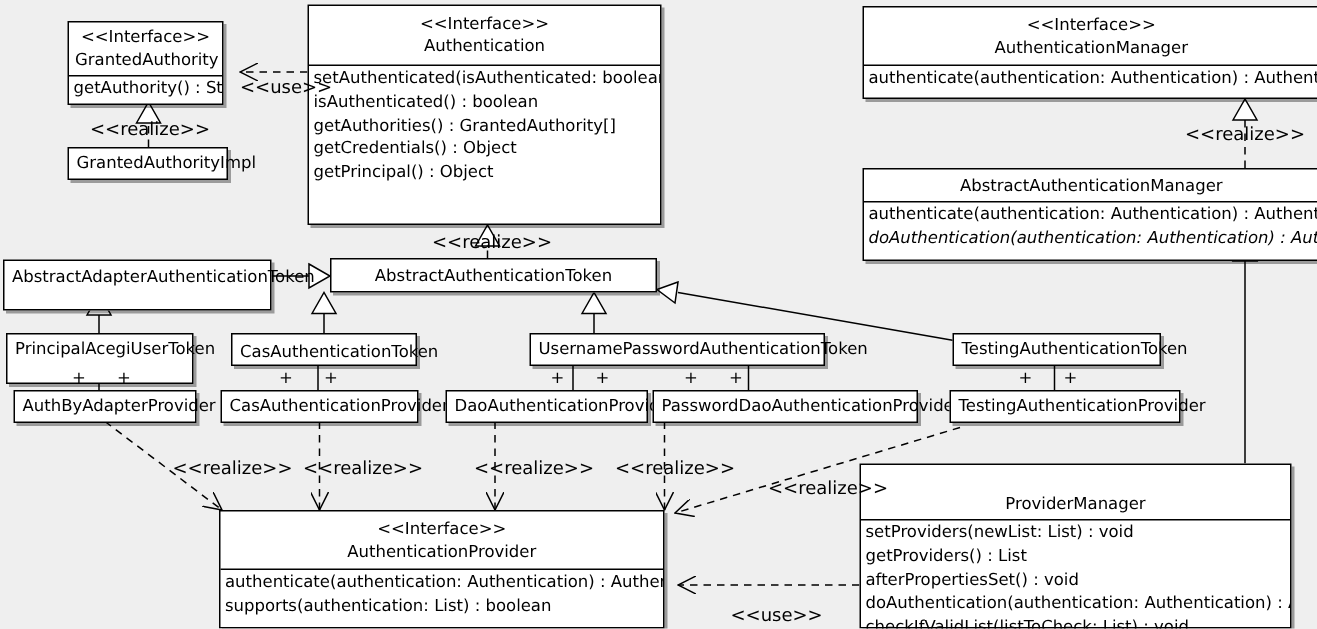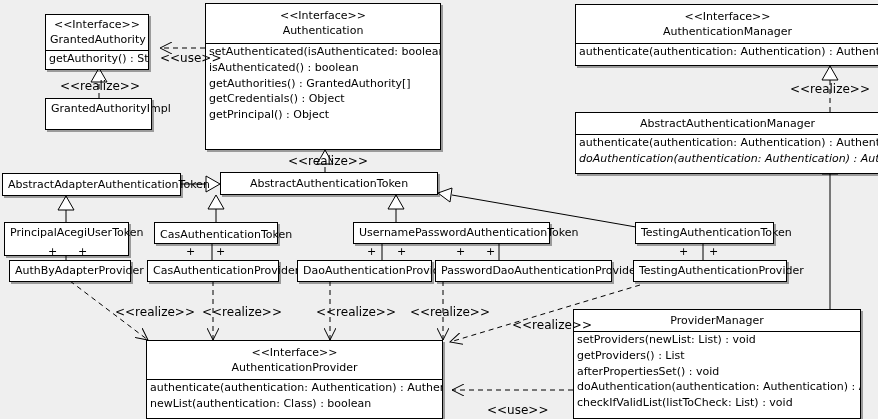--- a/index.html
+++ b/index.html
@@ -158,21 +158,21 @@
     <div class="hdr">
       <span class="stereo">&lt;&lt;Interface&gt;&gt;</span>
       <span class="cname">GrantedAuthority</span>
     </div>
     <div class="sep"></div>
     <div class="members">
       <span class="m">getAuthority() : String</span>
     </div>
   </div>
 
-  <div class="uml simple" style="left:45px;top:98px;width:107px;height:32px;">
+  <div class="uml simple" style="left:45px;top:98px;width:107px;height:22px;">
     <div class="hdr" style="padding-top:2px;">
       <span class="cname">GrantedAuthorityImpl</span>
     </div>
   </div>
 
   <div class="uml" style="left:205px;top:3px;width:236px;height:147px;">
     <div class="hdr" style="padding-top:4px;padding-bottom:5px;">
       <span class="stereo">&lt;&lt;Interface&gt;&gt;</span>
       <span class="cname">Authentication</span>
     </div>
@@ -201,21 +201,21 @@
     <div class="hdr abstract" style="padding-top:3px;padding-bottom:3px;">
       <span class="cname">AbstractAuthenticationManager</span>
     </div>
     <div class="sep"></div>
     <div class="members">
       <span class="m">authenticate(authentication: Authentication) : Authentication</span>
       <span class="m ital">doAuthentication(authentication: Authentication) : Authentication</span>
     </div>
   </div>
 
-  <div class="uml simple" style="left:2px;top:173px;width:179px;height:23px;">
+  <div class="uml simple" style="left:2px;top:173px;width:179px;height:34px;">
     <div class="hdr abstract" style="padding-top:3px;">
       <span class="cname">AbstractAdapterAuthenticationToken</span>
     </div>
   </div>
 
   <div class="uml simple" style="left:220px;top:172px;width:218px;height:23px;">
     <div class="hdr abstract" style="padding-top:3px;">
       <span class="cname">AbstractAuthenticationToken</span>
     </div>
   </div>
@@ -275,26 +275,26 @@
   </div>
 
   <div class="uml" style="left:146px;top:340px;width:297px;height:79px;">
     <div class="hdr" style="padding-top:4px;padding-bottom:4px;">
       <span class="stereo">&lt;&lt;Interface&gt;&gt;</span>
       <span class="cname">AuthenticationProvider</span>
     </div>
     <div class="sep"></div>
     <div class="members">
       <span class="m">authenticate(authentication: Authentication) : Authentication</span>
-      <span class="m">newList(authentication: Class) : boolean</span>
+      <span class="m">supports(authentication: List) : boolean</span>
     </div>
   </div>
 
   <div class="uml" style="left:573px;top:309px;width:288px;height:110px;">
-    <div class="hdr" style="padding-top:3px;padding-bottom:3px;">
+    <div class="hdr" style="padding-top:18px;padding-bottom:3px;">
       <span class="cname">ProviderManager</span>
     </div>
     <div class="sep"></div>
     <div class="members">
       <span class="m">setProviders(newList: List) : void</span>
       <span class="m">getProviders() : List</span>
       <span class="m">afterPropertiesSet() : void</span>
       <span class="m">doAuthentication(authentication: Authentication) : Authentication</span>
       <span class="m">checkIfValidList(listToCheck: List) : void</span>
     </div>

